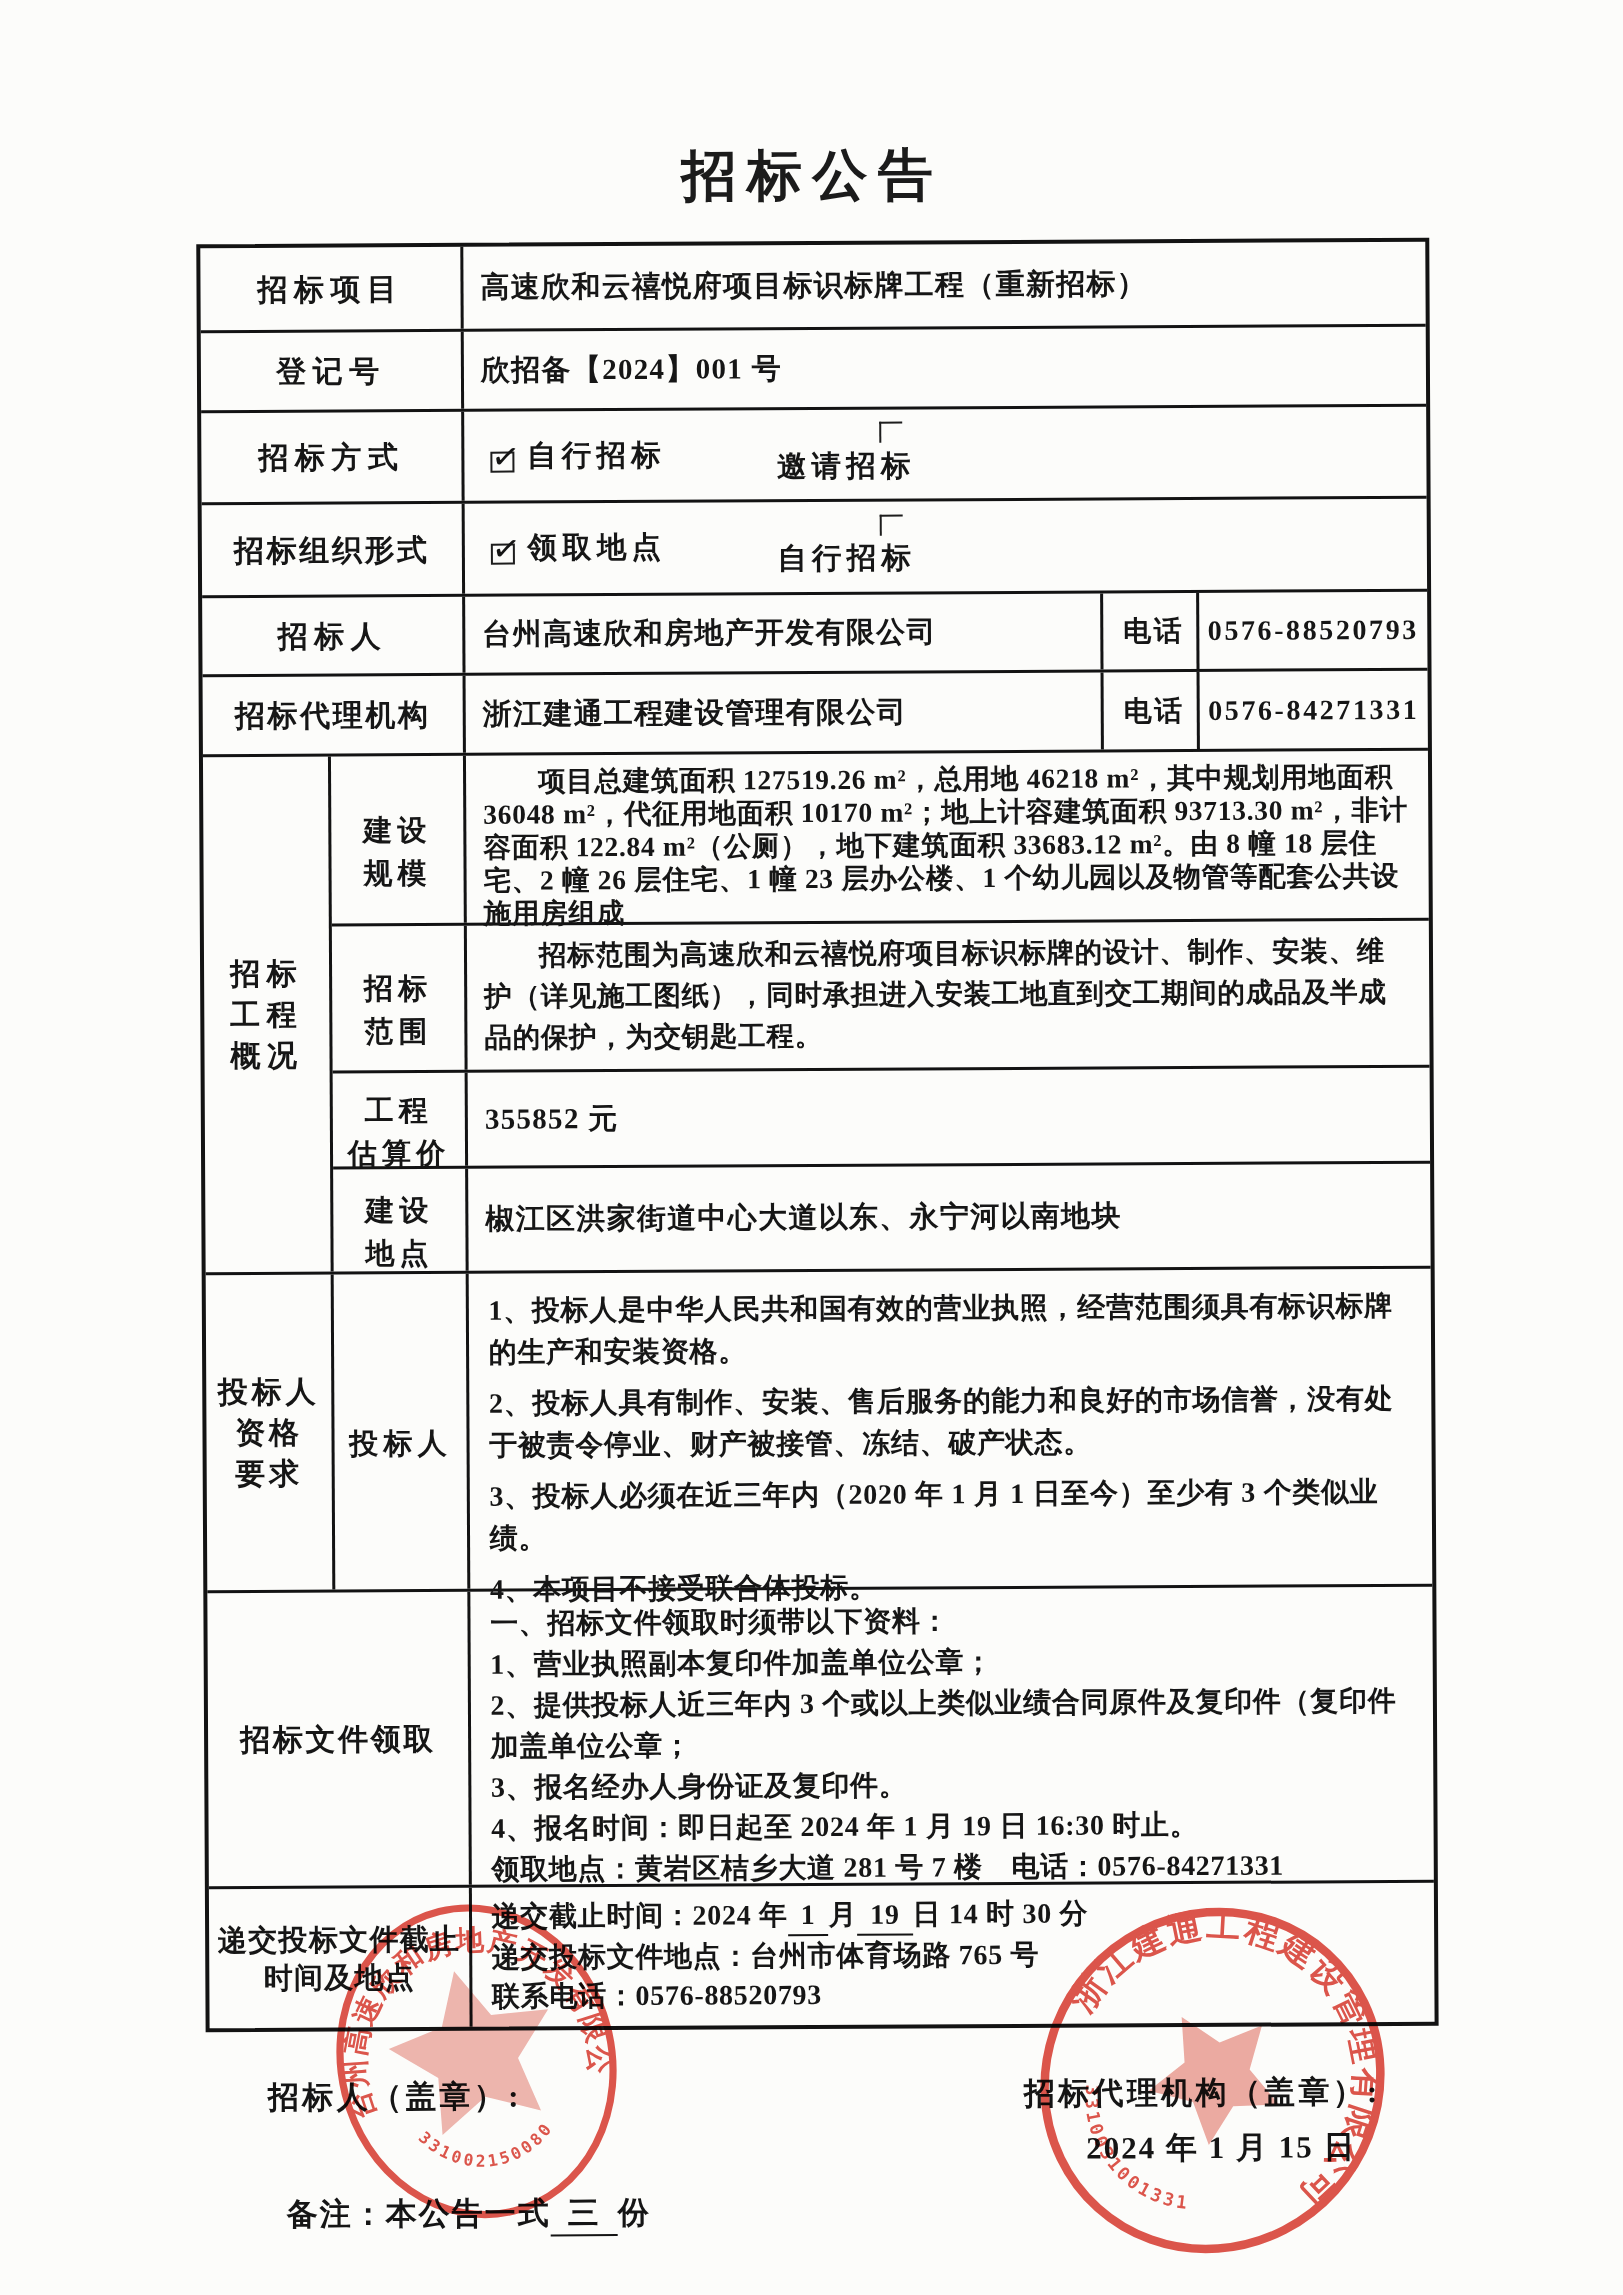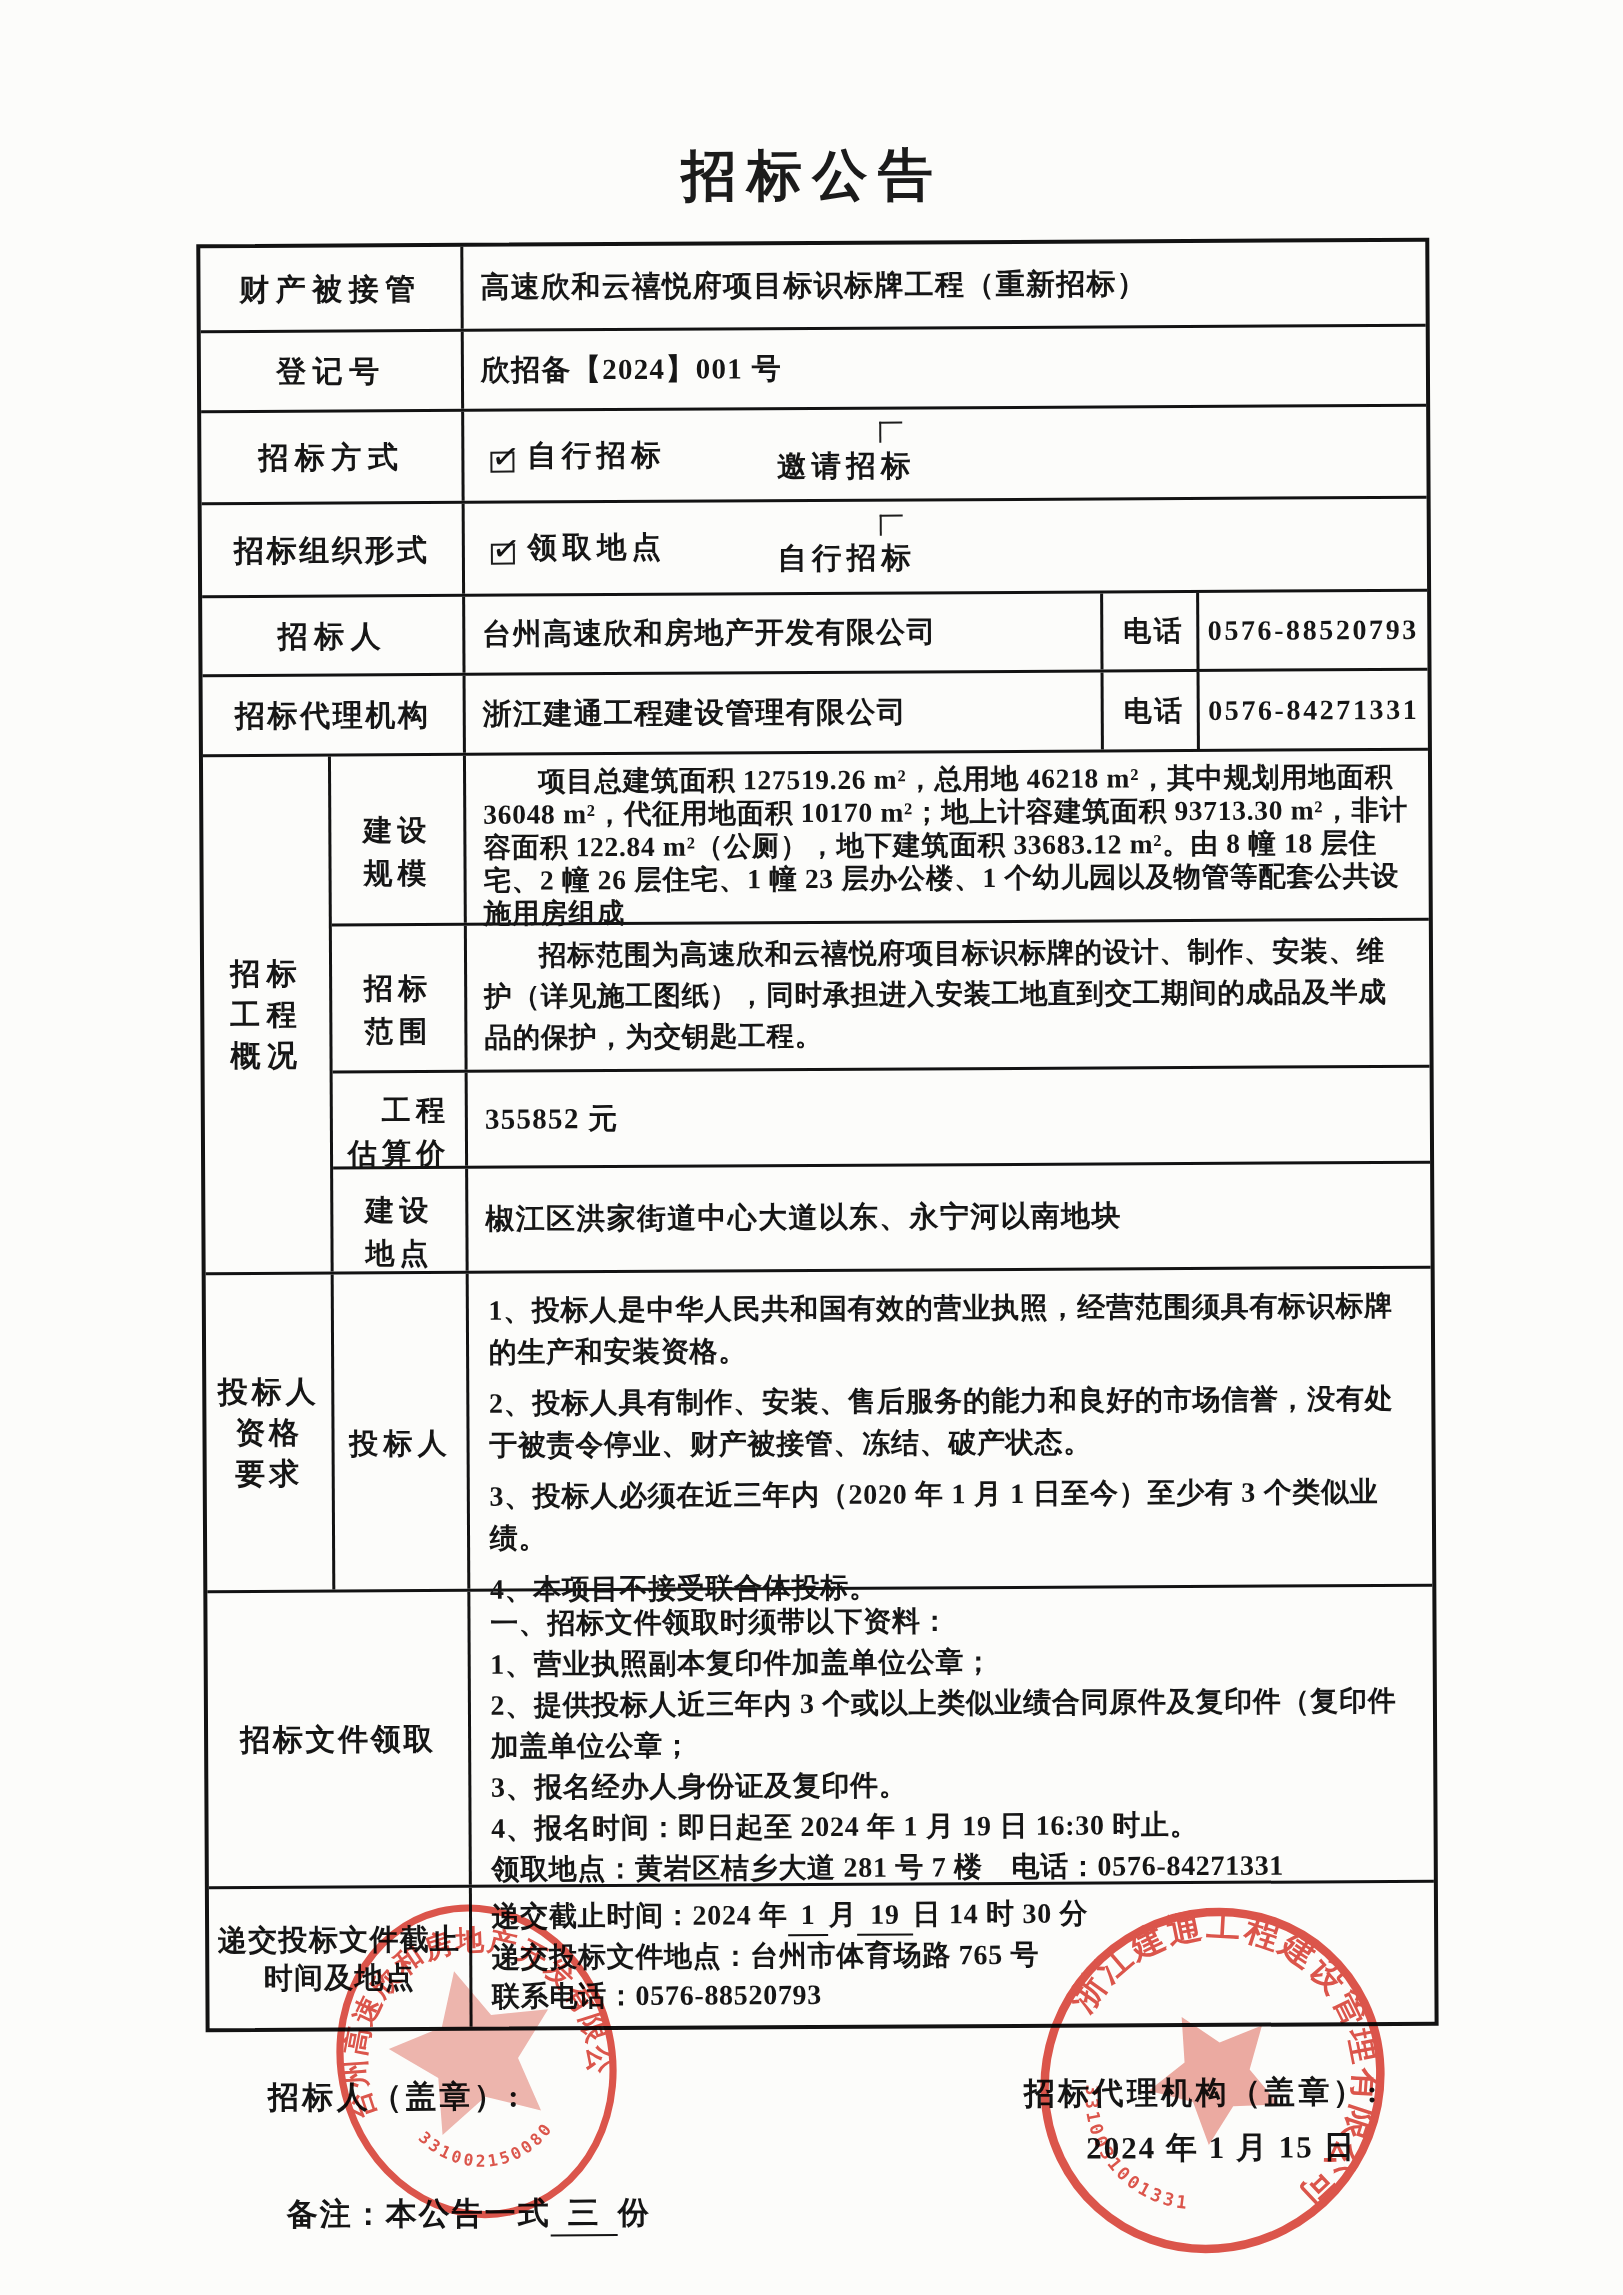--- a/index.html
+++ b/index.html
@@ -47,41 +47,41 @@
     position:absolute; left:-1.3px; top:-17px; font-size:34px; font-weight:900;
     font-family:"DejaVu Sans",sans-serif; color:#141414; transform:rotate(8deg);
   }
   .cb-empty{ border-top:2.6px solid #1d1d1d; border-left:2.6px solid #1d1d1d; }
   .opt-label{ font-size:29.5px; font-weight:700; letter-spacing:5.2px; }
   .gap-opt{ margin-left:111px;flex-direction:column; }
   
   .sec-body{ flex:1; min-width:0; display:flex; flex-direction:column; }
   .sec-row{ display:flex; border-bottom:3.3px solid #131313; box-sizing:border-box; }
   .sec-row.last{ border-bottom:none; }
-  .sublbl{ font-size:29px; font-weight:700; letter-spacing:5.2px; line-height:43px; text-align:right;margin-top:24px; }
+  .sublbl{ font-size:29px; font-weight:700; letter-spacing:5.2px; line-height:43px; text-align:center;margin-top:24px; }
   
   .ul{ display:inline-block; border-bottom:2.6px solid #141414; padding:0 13px; font-weight:700; }
   
   .foot{ position:absolute; font-size:31px; font-weight:700; letter-spacing:3.3px; color:#151515; }
   
   .stamp{ position:absolute; mix-blend-mode:multiply; opacity:0.86; }
 </style>
 </head>
 <body>
 
 <div id="sheet">
 <div id="doc">
 
   <div class="title">招标公告</div>
 
   <div class="tbl">
 
     <div class="trow" style="height:85px;">
       <div class="cell w-label c-center">
-            <span class="lbl">财产被接管</span>
+            <span class="lbl">招标项目</span>
           </div>
       <div class="cell w-fill end">
             <span class="val">高速欣和云禧悦府项目标识标牌工程（重新招标）</span>
           </div>
     </div>
 
     <div class="trow" style="height:80px;">
       <div class="cell w-label c-center">
             <span class="lbl">登记号</span>
           </div>

